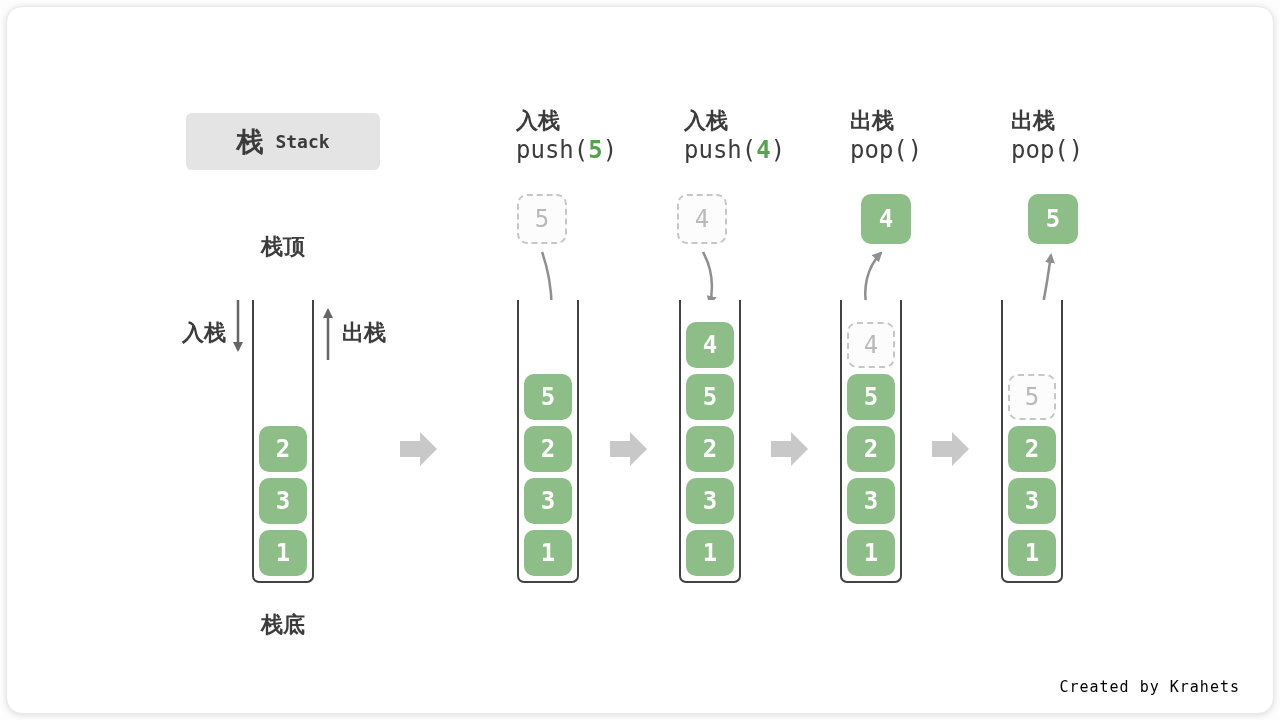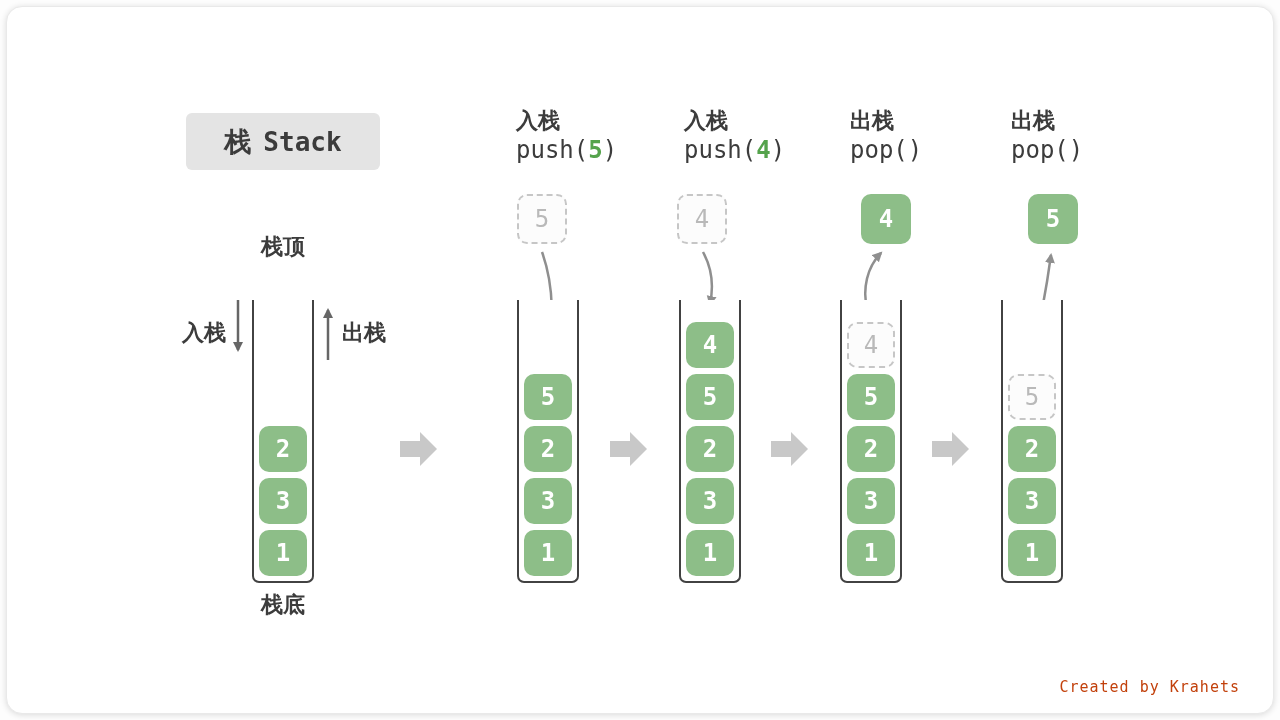--- a/index.html
+++ b/index.html
@@ -3,42 +3,42 @@
 <meta charset="utf-8">
 <style>
   html,body{margin:0;padding:0;width:1280px;height:720px;overflow:hidden;background:#fdfdfd;
             font-family:"Liberation Sans",sans-serif;}
   .card-bg{position:absolute;left:6px;top:6px;right:6px;bottom:6px;background:#ffffff;
            border-radius:16px;border:1px solid #e9e9e9;box-shadow:0 1px 6px rgba(0,0,0,.14);}
   .content{position:absolute;left:0;top:0;width:1280px;height:720px;}
   .title-box{position:absolute;left:186px;top:113px;width:194px;height:57px;background:#e4e4e4;
              border-radius:6px;display:flex;align-items:center;justify-content:center;gap:12px;color:#3b3b3b;}
   .title-zh{font-size:27px;font-weight:700;}
-  .title-en{font-family:"DejaVu Sans Mono",monospace;font-size:26px;font-weight:600;}
+  .title-en{font-family:"DejaVu Sans Mono",monospace;font-size:18px;font-weight:600;}
   .op-col{position:absolute;top:106px;width:170px;color:#3c3c3c;}
   .op-zh{font-size:22px;font-weight:700;display:block;}
   .op-code{display:block;font-family:"DejaVu Sans Mono",monospace;font-size:24px;font-weight:500;}
   .op-code .green{color:#55a34c;font-weight:700;}
   .stack{position:absolute;top:300px;height:283px;width:62px;box-sizing:border-box;
          border-left:2px solid #424242;border-right:2px solid #424242;border-bottom:2px solid #424242;
          border-radius:0 0 7px 7px;display:flex;flex-direction:column;justify-content:flex-end;
          align-items:center;gap:6px;padding-bottom:5px;background:#fff;}
   .cell{width:48px;height:46px;border-radius:10px;background:#8dbe88;color:#ffffff;flex:0 0 auto;
         font-family:"DejaVu Sans Mono",monospace;font-size:24px;font-weight:700;
         display:flex;align-items:center;justify-content:center;box-sizing:border-box;}
   .cell.ghost{background:#fcfcfc;border:2px dashed #c6c6c6;color:#b9b9b9;font-weight:500;}
   .float-box{position:absolute;top:194px;width:50px;height:50px;border-radius:10px;box-sizing:border-box;
              font-family:"DejaVu Sans Mono",monospace;font-size:24px;
              display:flex;align-items:center;justify-content:center;}
   .float-box.dashed{border:2px dashed #c6c6c6;background:#fcfcfc;color:#b9b9b9;font-weight:500;}
   .float-box.solid{background:#8dbe88;color:#ffffff;font-weight:700;}
   .side-label{position:absolute;font-size:22px;font-weight:700;color:#3c3c3c;}
   .centered{transform:translateX(-50%);}
   .watermark{position:absolute;right:40px;bottom:24px;font-family:"DejaVu Sans Mono",monospace;
-             font-size:15px;color:#c2410c;letter-spacing:1px;}
+             font-size:15px;color:#000000;letter-spacing:1px;}
   svg.arrows{position:absolute;left:0;top:0;pointer-events:none;}
 </style>
 </head>
 <body>
 
 <div class="card-bg"></div>
 
 <div class="content">
 
   <svg class="arrows" width="1280" height="720" viewBox="0 0 1280 720">
@@ -121,18 +121,18 @@
       <div class="stack" style="left: 1001px;">
         <div class="cell ghost">5</div>
         <div class="cell">2</div>
         <div class="cell">3</div>
         <div class="cell">1</div>
       </div>
       <div class="float-box solid" style="left: 1028px;">5</div>
     </div>
 
   <div class="side-label centered" style="left:283px;top:232px;">栈顶</div>
-  <div class="side-label centered" style="left:283px;top:590px;">栈底</div>
+  <div class="side-label centered" style="left:283px;top:610px;">栈底</div>
   <div class="side-label" style="left:170px;top:318px;width:56px;text-align:right;">入栈</div>
   <div class="side-label" style="left:342px;top:318px;">出栈</div>
 
   <div class="watermark">Created by Krahets</div>
 </div>
 
 </body></html>

